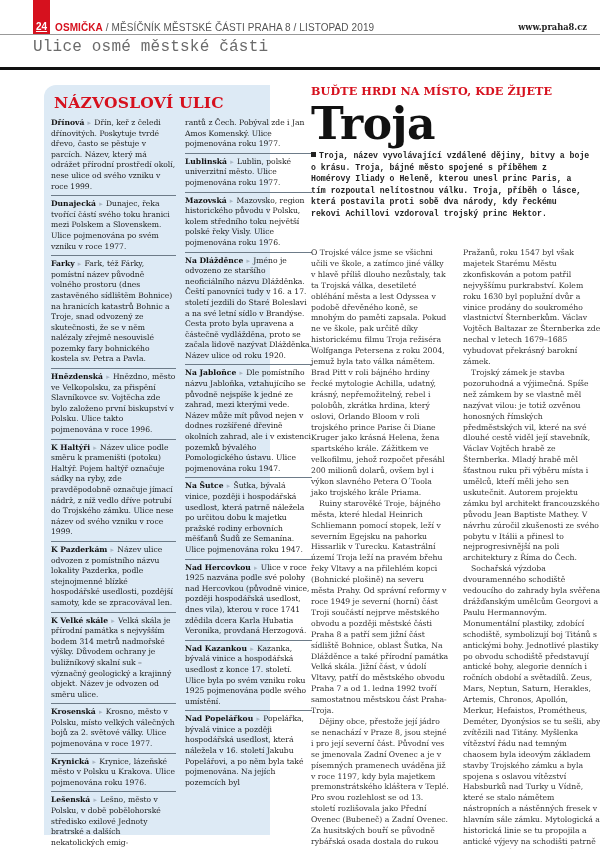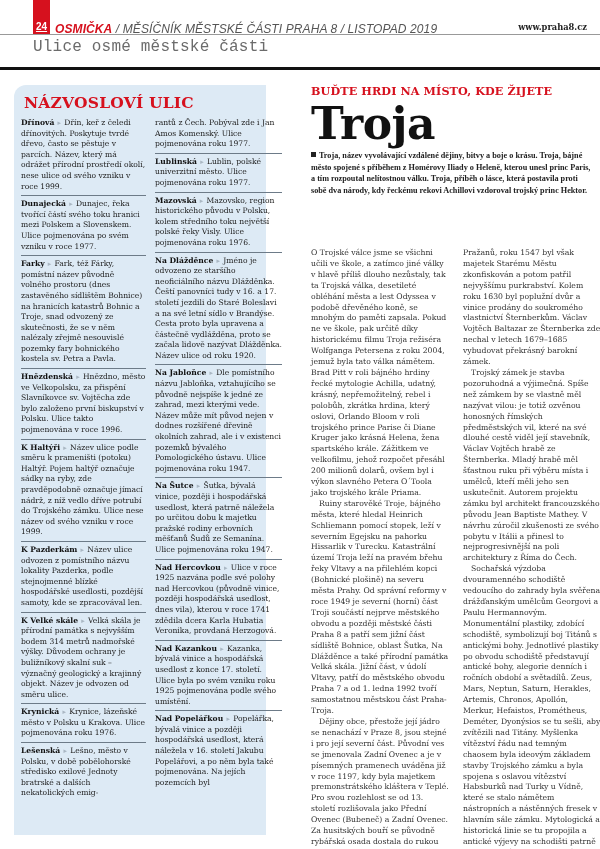--- a/index.html
+++ b/index.html
@@ -2,42 +2,42 @@
 <html><head>
 <meta charset="utf-8">
 <style>
   * { box-sizing: border-box; margin: 0; padding: 0; }
   html, body { width: 600px; height: 849px; background: #ffffff; overflow: hidden; }
   body { font-family: "DejaVu Serif", serif; color: #222; position: relative; }
 
   .topbar { position: absolute; left: 0; top: 0; width: 600px; height: 40px; }
   .page-num-tab { position: absolute; left: 33px; top: 0; width: 17px; height: 34px; background: #d6111e; }
   .page-num { position: absolute; left: 33px; top: 21px; width: 17px; text-align: center; color: #fff; font-family: "Liberation Sans", sans-serif; font-weight: bold; font-size: 10px; text-decoration: underline; }
-  .header-line { position: absolute; left: 55px; top: 22px; font-family: "Liberation Sans", sans-serif; font-size: 12px; color: #555; letter-spacing: 0.1px; font-style: italic; }
+  .header-line { position: absolute; left: 55px; top: 22px; font-family: "Liberation Sans", sans-serif; font-size: 10px; color: #555; letter-spacing: 0.1px; }
   .header-line .brand { color: #d6111e; font-weight: bold; }
   .site-url { position: absolute; right: 13px; top: 22px; font-family: "DejaVu Serif", serif; font-weight: bold; font-size: 8.3px; color: #222; }
   .rule-thin { position: absolute; left: 0; top: 34px; width: 600px; height: 1px; background: #999; }
 
   .section-title { position: absolute; left: 33px; top: 38px; font-family: Liberation Mono, monospace; font-size: 16px; color: #6b6b6b; letter-spacing: 0.2px; font-weight: normal; }
   .rule-thick { position: absolute; left: 0; top: 67px; width: 600px; height: 3px; background: #111; }
 
-  .sidebar { position: absolute; left: 14px; top: 85px; width: 252px; height: 750px; background: #ddeaf5; border-top-left-radius: 12px; }
+  .sidebar { position: absolute; left: 44px; top: 85px; width: 226px; height: 750px; background: #ddeaf5; border-top-left-radius: 12px; }
   .sidebar-title { position: absolute; left: 10px; top: 8px; font-family: "DejaVu Serif", serif; font-weight: bold; color: #d6111e; font-size: 15.5px; letter-spacing: 0.2px; }
   .sb-col { position: absolute; top: 33px; width: 125px; font-size: 7.6px; line-height: 10.6px; color: #222; }
   .sb-col.left { left: 7px; }
   .sb-col.right { left: 141px; width: 127px; }
   .entry { border-bottom: 1px solid #6d7b88; padding: 0 0 3px 0; margin-bottom: 3px; }
   .entry:last-child { border-bottom: none; }
   .entry .term { font-weight: bold; color: #111; }
   .entry .arrow { color: #aab7c3; font-size: 7px; margin: 0 1px; }
 
   .article { position: absolute; left: 311px; top: 84px; width: 280px; }
   .kicker { font-family: "DejaVu Serif", serif; font-weight: bold; color: #d6111e; font-size: 11.2px; letter-spacing: 0.1px; }
   .headline { font-family: "DejaVu Serif", serif; font-weight: 900; font-size: 44px; line-height: 48px; color: #111; margin-top: 2px; letter-spacing: -0.5px; }
-  .lead { font-family: Liberation Serif, serif; font-weight: bold; font-size: 8.2px; line-height: 11.5px; color: #222; margin-top: 2px; }
+  .lead { font-family: Liberation Mono, monospace; font-weight: bold; font-size: 8.2px; line-height: 11.5px; color: #222; margin-top: 2px; }
   .lead .square { display: inline-block; width: 5px; height: 5px; background: #222; margin-right: 3px; vertical-align: 1px; }
   .body-cols { position: absolute; top: 164px; left: 0; width: 290px; display: flex; justify-content: space-between; }
   .body-col { width: 138px; font-size: 7.7px; line-height: 10.9px; color: #333; text-align: left; }
   .body-col p { margin: 0; }
   .body-col p + p { text-indent: 8px; }
 </style>
 </head>
 <body>
 
 <div class="topbar">
@@ -56,20 +56,21 @@
 <aside class="sidebar">
   <h2 class="sidebar-title">NÁZVOSLOVÍ ULIC</h2>
   <div class="sb-col left" id="sb-left">
       <div class="entry"><span class="term">Dřínová</span><span class="arrow"> ▸ </span><span>Dřín, keř z čeledi dřínovitých. Poskytuje tvrdé dřevo, často se pěstuje v parcích. Název, který má odrážet přírodní prostředí okolí, nese ulice od svého vzniku v roce 1999.</span></div>
       <div class="entry"><span class="term">Dunajecká</span><span class="arrow"> ▸ </span><span>Dunajec, řeka tvořící částí svého toku hranici mezi Polskem a Slovenskem. Ulice pojmenována po svém vzniku v roce 1977.</span></div>
       <div class="entry"><span class="term">Farky</span><span class="arrow"> ▸ </span><span>Fark, též Fárky, pomístní název původně volného prostoru (dnes zastavěného sídlištěm Bohnice) na hranicích katastrů Bohnic a Troje, snad odvozený ze skutečnosti, že se v něm nalézaly zřejmě nesouvislé pozemky fary bohnického kostela sv. Petra a Pavla.</span></div>
       <div class="entry"><span class="term">Hnězdenská</span><span class="arrow"> ▸ </span><span>Hnězdno, město ve Velkopolsku, za přispění Slavníkovce sv. Vojtěcha zde bylo založeno první biskupství v Polsku. Ulice takto pojmenována v roce 1996.</span></div>
       <div class="entry"><span class="term">K Haltýři</span><span class="arrow"> ▸ </span><span>Název ulice podle směru k prameništi (potoku) Haltýř. Pojem haltýř označuje sádky na ryby, zde pravděpodobně označuje jímací nádrž, z níž vedlo dříve potrubí do Trojského zámku. Ulice nese název od svého vzniku v roce 1999.</span></div>
       <div class="entry"><span class="term">K Pazderkám</span><span class="arrow"> ▸ </span><span>Název ulice odvozen z pomístního názvu lokality Pazderka, podle stejnojmenné blízké hospodářské usedlosti, pozdější samoty, kde se zpracovával len.</span></div>
       <div class="entry"><span class="term">K Velké skále</span><span class="arrow"> ▸ </span><span>Velká skála je přírodní památka s nejvyšším bodem 314 metrů nadmořské výšky. Důvodem ochrany je buližníkový skalní suk – význačný geologický a krajinný objekt. Název je odvozen od směru ulice.</span></div>
+      <div class="entry"><span class="term">Krosenská</span><span class="arrow"> ▸ </span><span>Krosno, město v Polsku, místo velkých válečných bojů za 2. světové války. Ulice pojmenována v roce 1977.</span></div>
       <div class="entry"><span class="term">Krynická</span><span class="arrow"> ▸ </span><span>Krynice, lázeňské město v Polsku u Krakova. Ulice pojmenována roku 1976.</span></div>
       <div class="entry"><span class="term">Lešenská</span><span class="arrow"> ▸ </span><span>Lešno, město v Polsku, v době pobělohorské středisko exilové Jednoty bratrské a dalších nekatolických emig-</span></div>
     </div>
   <div class="sb-col right" id="sb-right">
       <div class="entry"><span>rantů z Čech. Pobýval zde i Jan Amos Komenský. Ulice pojmenována roku 1977.</span></div>
       <div class="entry"><span class="term">Lublinská</span><span class="arrow"> ▸ </span><span>Lublin, polské univerzitní město. Ulice pojmenována roku 1977.</span></div>
       <div class="entry"><span class="term">Mazovská</span><span class="arrow"> ▸ </span><span>Mazovsko, region historického původu v Polsku, kolem středního toku největší polské řeky Visly. Ulice pojmenována roku 1976.</span></div>
       <div class="entry"><span class="term">Na Dlážděnce</span><span class="arrow"> ▸ </span><span>Jméno je odvozeno ze staršího neoficiálního názvu Dlážděnka. Čeští panovníci tudy v 16. a 17. století jezdili do Staré Boleslavi a na své letní sídlo v Brandýse. Cesta proto byla upravena a částečně vydlážděna, proto se začala lidově nazývat Dlážděnka. Název ulice od roku 1920.</span></div>
       <div class="entry"><span class="term">Na Jabloňce</span><span class="arrow"> ▸ </span><span>Dle pomístního názvu Jabloňka, vztahujícího se původně nejspíše k jedné ze zahrad, mezi kterými vede. Název může mít původ nejen v dodnes rozšířené dřevině okolních zahrad, ale i v existenci pozemků bývalého Pomologického ústavu. Ulice pojmenována roku 1947.</span></div>
       <div class="entry"><span class="term">Na Šutce</span><span class="arrow"> ▸ </span><span>Šutka, bývalá vinice, později i hospodářská usedlost, která patrně náležela po určitou dobu k majetku pražské rodiny erbovních měšťanů Šudů ze Semanína. Ulice pojmenována roku 1947.</span></div>

